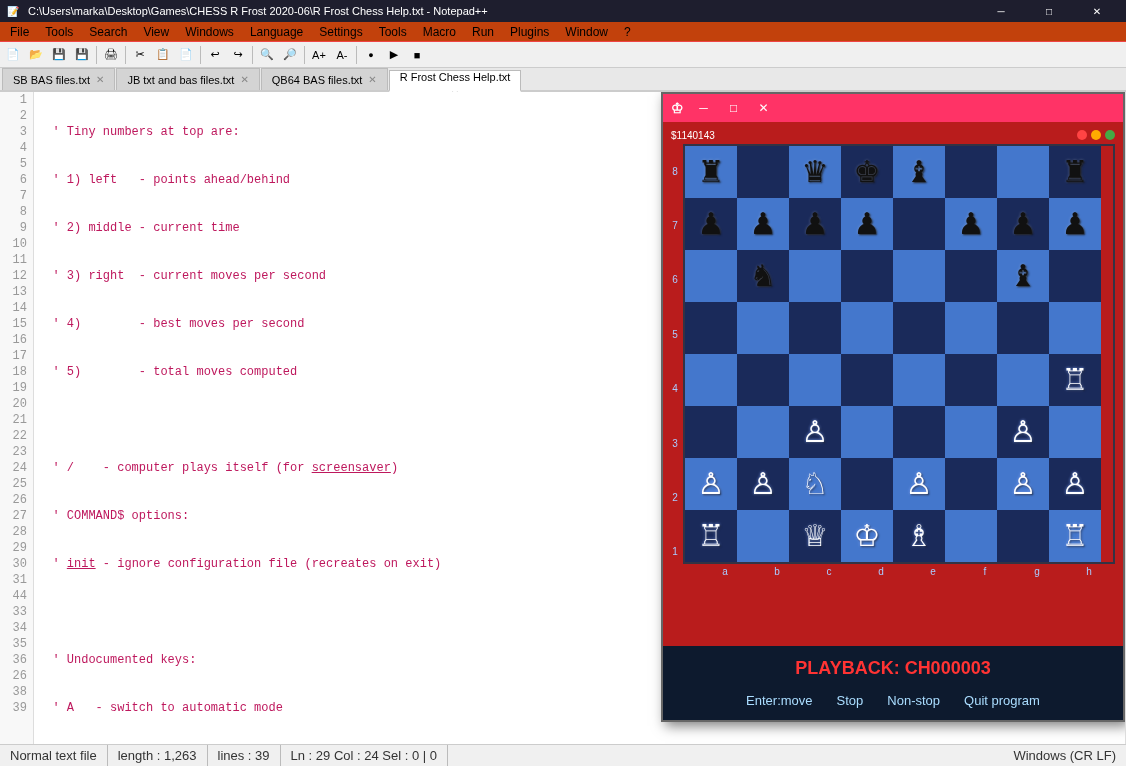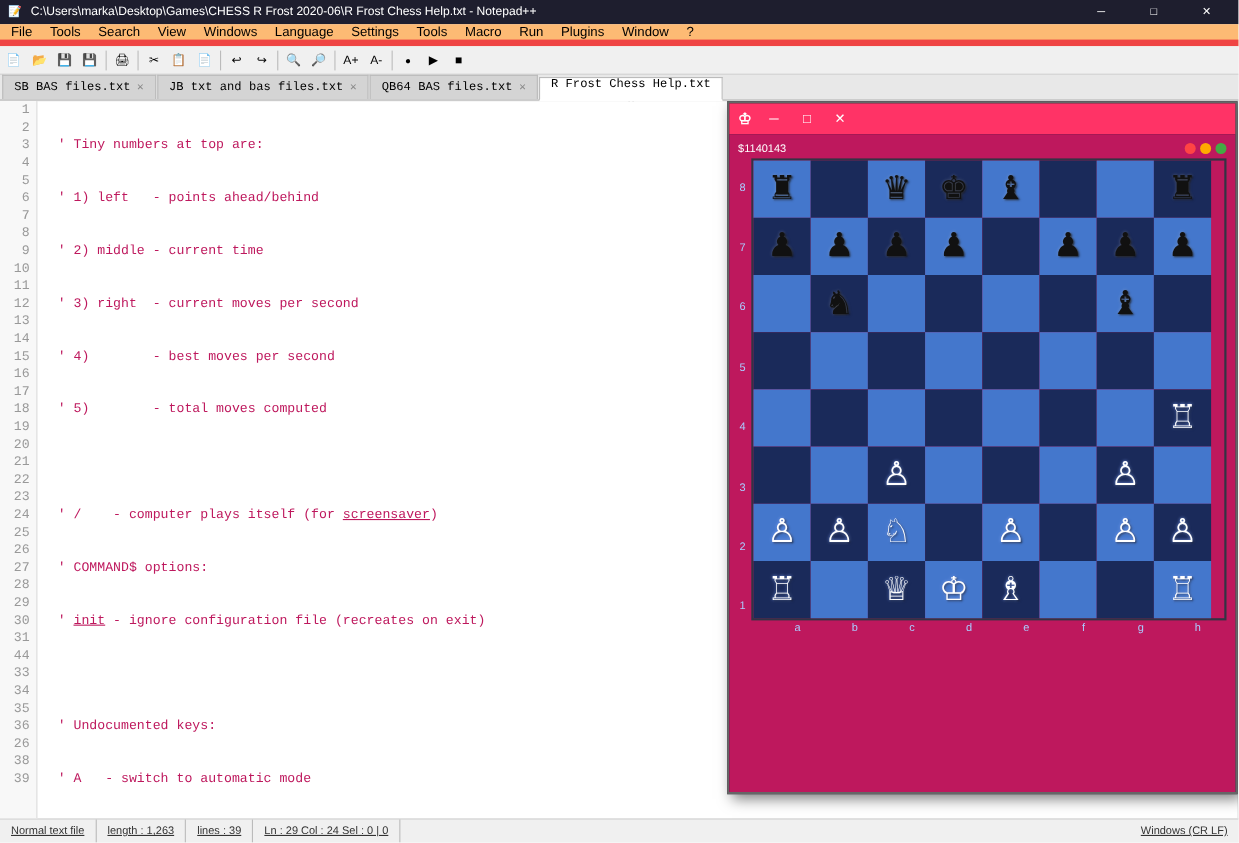--- a/index.html
+++ b/index.html
@@ -16,28 +16,28 @@
       font-size: 11px;
       font-family: Arial, sans-serif;
     }
     .title-bar-icon { width: 16px; height: 16px; margin-right: 6px; display: flex; align-items: center; justify-content: center; font-size: 10px; }
     .title-bar-text { flex: 1; }
     .title-bar-controls { display: flex; gap: 2px; }
     .title-bar-btn { width: 46px; height: 22px; background: transparent; border: none; color: #fff; font-size: 10px; cursor: pointer; display: flex; align-items: center; justify-content: center; font-family: Arial; }
 
     
     .menu-bar {
-      background: #fdba74;
+      background: #c2410c;
       height: 20px;
       display: flex;
       align-items: center;
       padding: 0 2px;
       font-size: 12px;
       font-family: Arial, sans-serif;
-      border-bottom: 6px solid #ef4444;
+      border-bottom: 1px solid #ef4444;
     }
     .menu-item {
       padding: 2px 8px;
       cursor: pointer;
       height: 20px;
       display: flex;
       align-items: center;
     }
 
     
@@ -58,21 +58,21 @@
     .tb-sep { width: 1px; height: 18px; background: #bbb; margin: 0 2px; }
 
     
     .tabs-bar {
       background: #e8e8e8;
       height: 24px;
       display: flex;
       align-items: flex-end;
       border-bottom: 2px solid #ccc;
       padding-left: 2px;
-      font-family: Liberation Mono, monospace;
+      font-family: Liberation Sans, sans-serif;
       font-size: 11px;
     }
     .tab {
       height: 22px;
       padding: 0 10px;
       display: flex;
       align-items: center;
       gap: 6px;
       background: #d4d4d4;
       border: 1px solid #bbb;
@@ -159,21 +159,21 @@
     .chess-title-text { flex: 1; }
     .chess-window-btns { display: flex; gap: 2px; }
     .chess-win-btn { width: 28px; height: 20px; background: transparent; border: none; color: #fff; font-size: 12px; cursor: pointer; display: flex; align-items: center; justify-content: center; }
 
     
     .chess-body {
       flex: 1;
       display: flex;
       flex-direction: column;
       padding: 4px;
-      background: #be185d;
+      background: #b91c1c;
     }
     .chess-score-row {
       display: flex;
       justify-content: space-between;
       align-items: center;
       padding: 2px 4px;
       color: #ccc;
       font-size: 10px;
       height: 18px;
     }
@@ -255,24 +255,23 @@
       padding: 2px 4px;
     }
 
     
     .status-bar {
       height: 22px;
       background: #f0f0f0;
       border-top: 1px solid #ccc;
       display: flex;
       align-items: center;
-      font-size: 10px;
+      font-size: 13px;
       font-family: Arial, sans-serif;
       color: #333;
-      text-decoration: underline;
     }
     .status-section {
       padding: 0 10px;
       border-right: 1px solid #bbb;
       height: 100%;
       display: flex;
       align-items: center;
     }
     .status-section:last-child { border-right: none; }
   </style>
@@ -596,20 +595,29 @@
               <div class="file-label">c</div>
               <div class="file-label">d</div>
               <div class="file-label">e</div>
               <div class="file-label">f</div>
               <div class="file-label">g</div>
               <div class="file-label">h</div>
             </div>
           </div>
         </div>
       </div>
+      <div class="chess-bottom">
+        <div class="playback-text">PLAYBACK: CH000003</div>
+        <div class="chess-buttons">
+          <button class="chess-btn">Enter:move</button>
+          <button class="chess-btn">Stop</button>
+          <button class="chess-btn">Non-stop</button>
+          <button class="chess-btn">Quit program</button>
+        </div>
+      </div>
     </div>
   </div>
 </div>
 
 <div class="status-bar">
   <div class="status-section">
     <span>Normal text file</span>
   </div>
   <div class="status-section">
     <span>length : 1,263</span>

